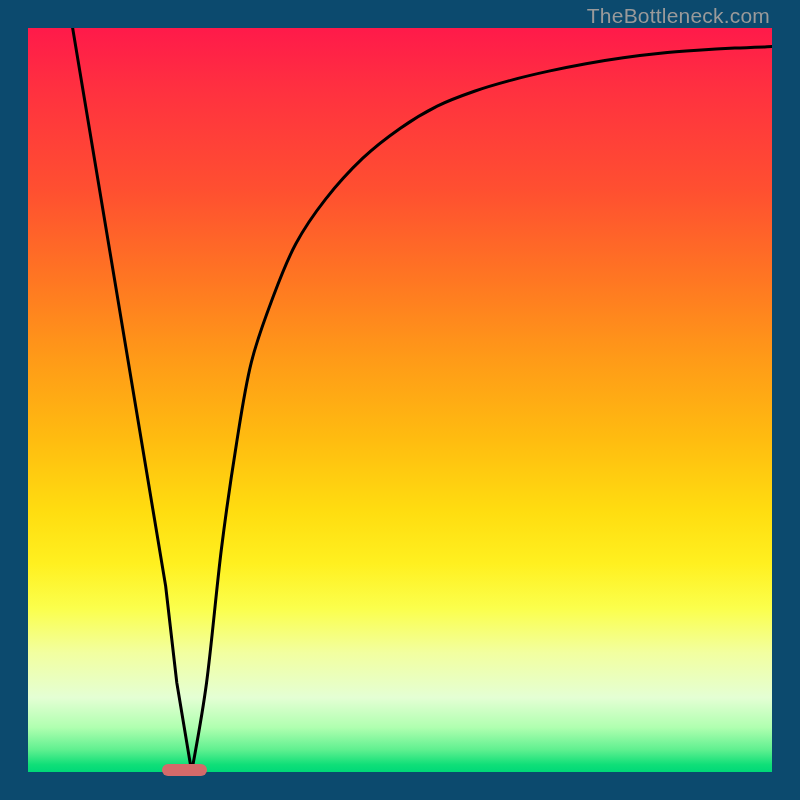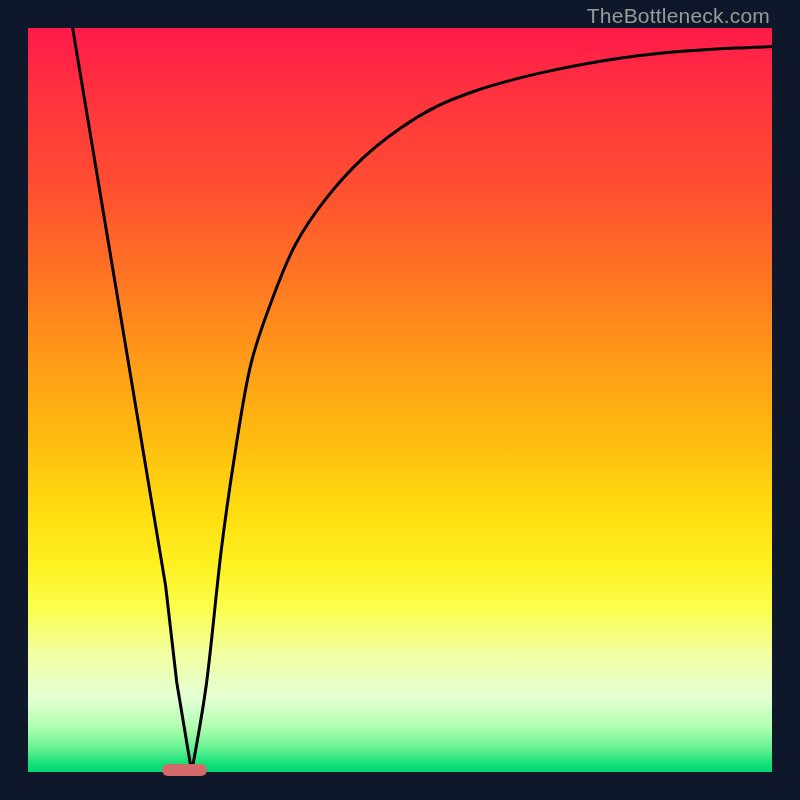--- a/index.html
+++ b/index.html
@@ -8,21 +8,21 @@
     width: 800px;
     height: 800px;
     overflow: hidden;
     background: #000;
     font-family: Arial, Helvetica, sans-serif;
   }
   .chart-container {
     position: relative;
     width: 800px;
     height: 800px;
-    background: #0f172a;
+    background: #0c4a6e;
     text-align: center;
   }
   .plot-area {
     position: absolute;
     left: 28px;
     top: 28px;
     width: 744px;
     height: 744px;
     background: linear-gradient(to bottom,
       #ff1a4a 0%,

